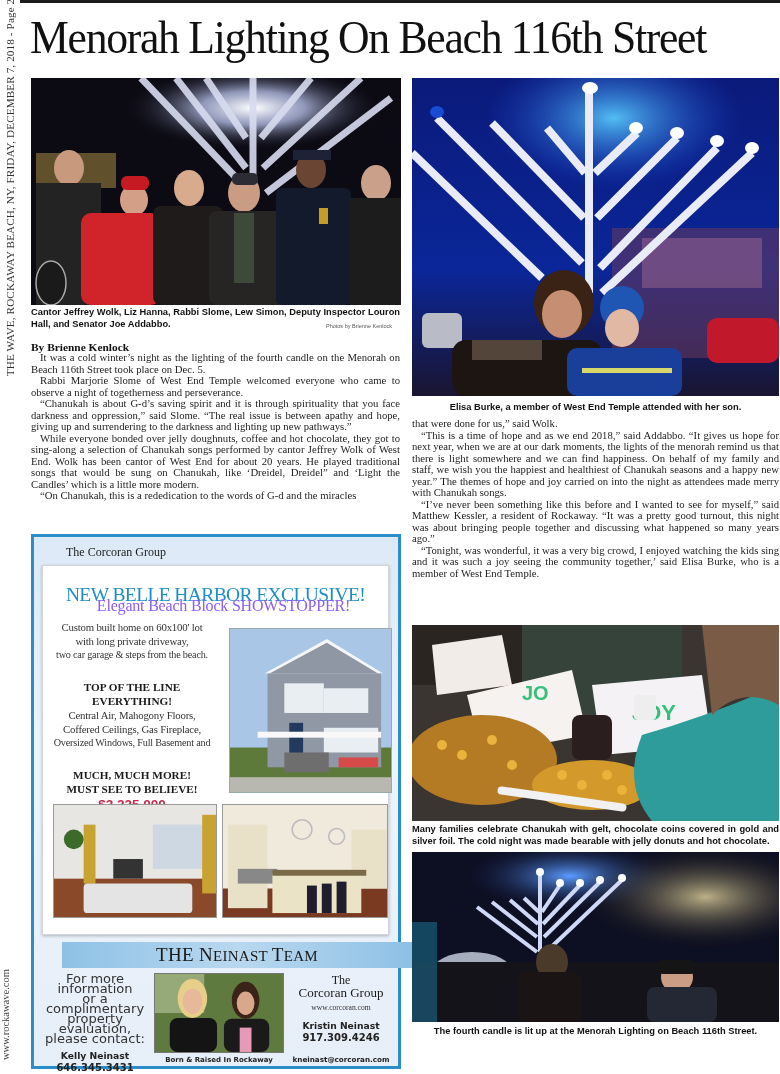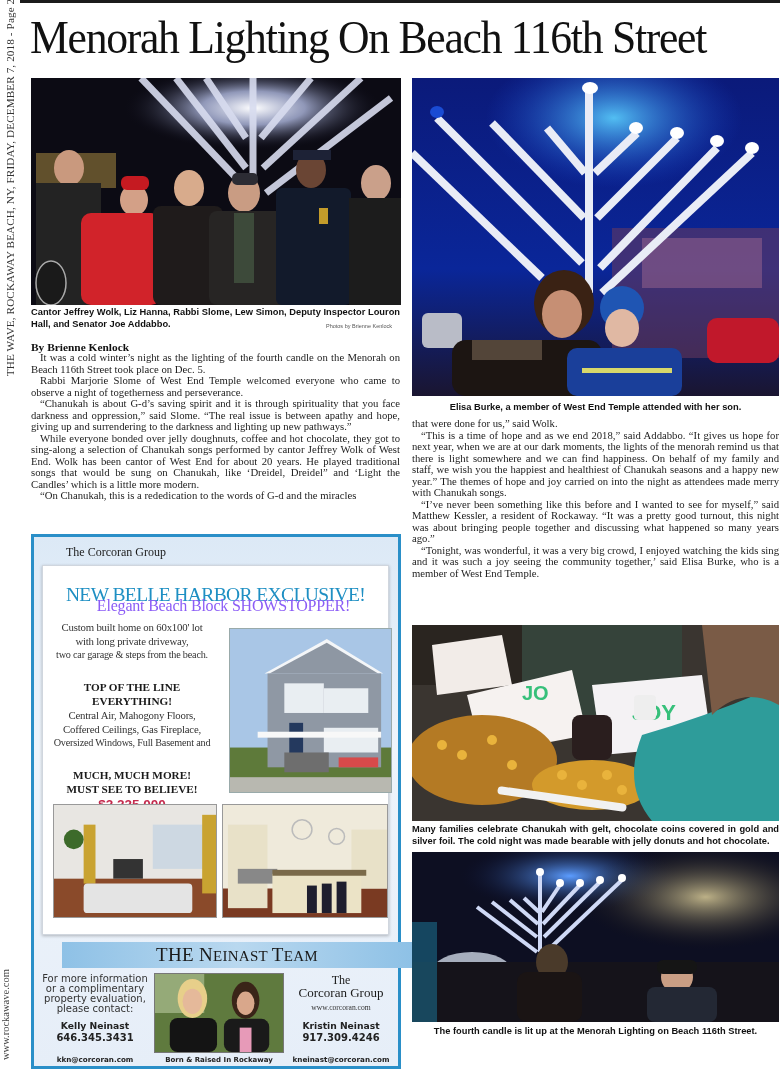--- a/index.html
+++ b/index.html
@@ -52,21 +52,21 @@
   .ad-living { position: absolute; left: 10px; top: 238px; width: 164px; height: 114px; border: 1px solid #999; }
   .ad-kitchen { position: absolute; left: 179px; top: 238px; width: 166px; height: 114px; border: 1px solid #999; }
 
   .team-bar { position: absolute; left: 8px; top: 405px; width: 350px; height: 26px;
     background: linear-gradient(90deg, #8ec1e6, #b9d8ef 50%, #8ec1e6); text-align: center; margin-left: 20px; }
   .team-bar span { font-family: "Liberation Serif", serif; font-size: 19px; line-height: 26px; color: #1a1a1a; letter-spacing: 0.3px; }
   .team-bar .sc { font-size: 15px; }
 
   .contact-left { position: absolute; left: 6px; top: 437px; width: 110px; text-align: center; font-family: "DejaVu Sans", sans-serif; }
   .contact-right { position: absolute; left: 252px; top: 437px; width: 110px; text-align: center; }
-  .c-info { font-size: 10px; line-height: 10px; color: #333; text-align: center; }
+  .c-info { font-size: 13px; line-height: 10px; color: #333; text-align: center; }
   .c-name { font-family: "DejaVu Sans", sans-serif; font-weight: bold; font-size: 9.2px; color: #222; margin-top: 6px; }
   .c-phone { font-family: "DejaVu Sans", sans-serif; font-weight: bold; font-size: 10px; color: #222; margin-top: 1px; }
   .c-mail { font-family: "DejaVu Sans", sans-serif; font-weight: bold; font-size: 7.2px; color: #222; margin-top: 12px; }
   .firm-logo { font-family: "Liberation Serif", serif; font-size: 12px; line-height: 12px; color: #1a1a1a; }
   .firm-url { font-family: "Liberation Serif", serif; font-size: 7.6px; color: #333; margin-top: 3px; }
 
   .agents-photo { position: absolute; left: 120px; top: 436px; width: 130px; height: 80px; border: 1px solid #777; }
   .agents-tag { position: absolute; left: 118px; top: 519px; width: 134px; text-align: center; font-family: "DejaVu Sans", sans-serif;
     font-weight: bold; font-size: 7px; color: #222; }
 </style>

